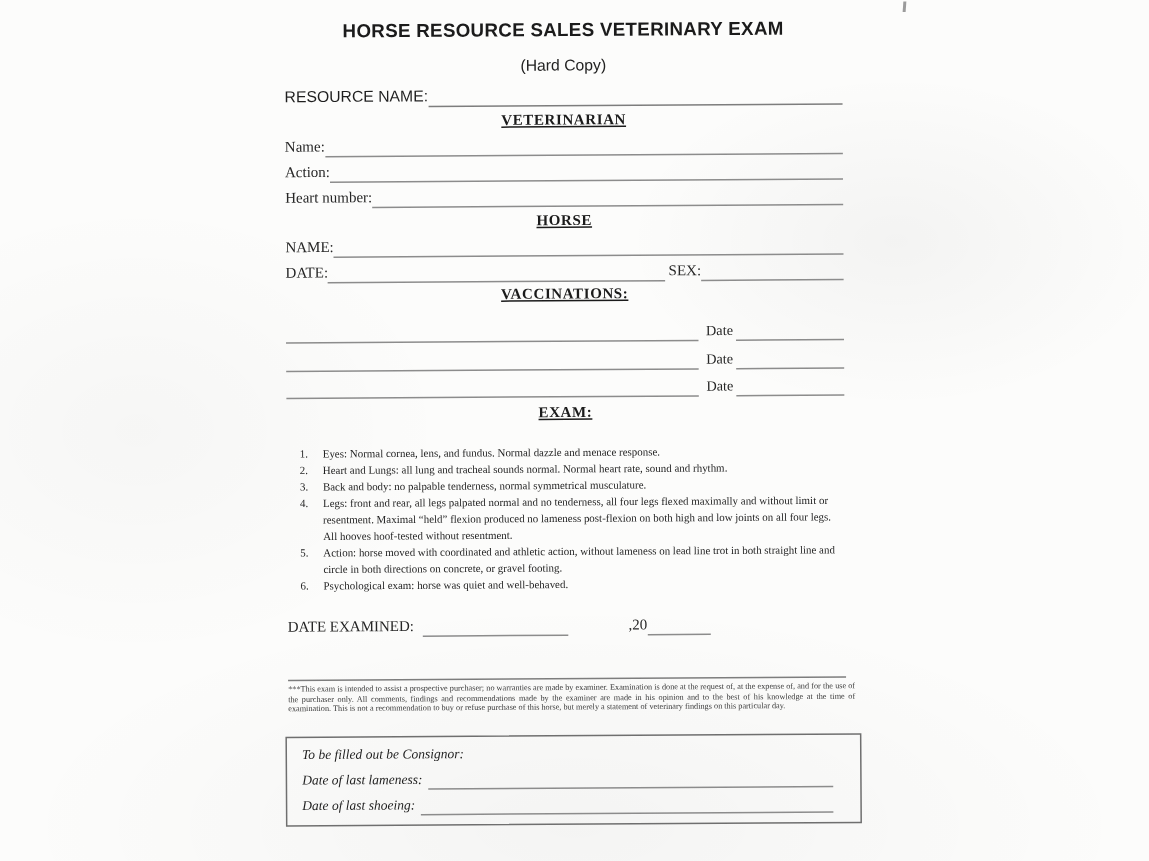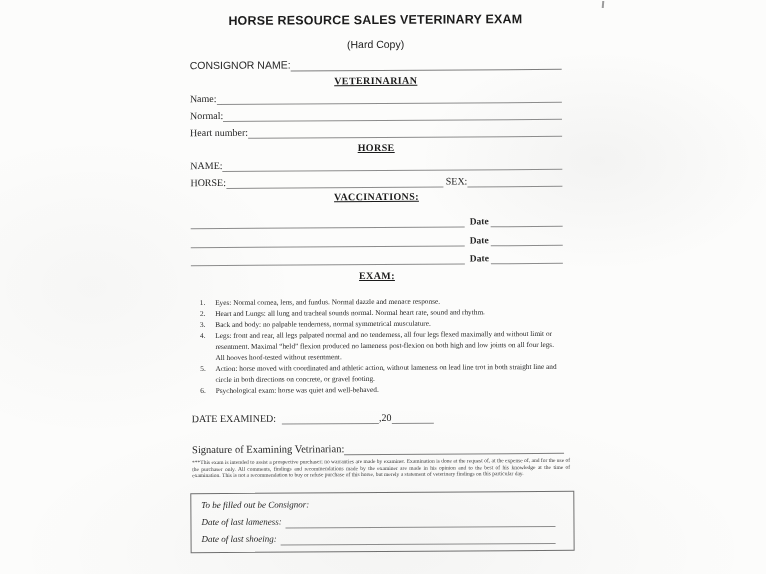--- a/index.html
+++ b/index.html
@@ -35,32 +35,32 @@
   .heading.exam { margin-top:5px; }
 
   .field-row { margin-top:5px; font-size:10px; line-height:12px; }
   .field-row .label { white-space:nowrap; }
   .caps-row { margin-top:5px; font-size:10px; line-height:12px; }
   .sex-label { margin-left:2px; white-space:nowrap;text-align:center; }
   .sex-rule { flex:0 0 95px; }
 
   .vacc-row { font-size:9.5px; line-height:11px; }
   .vacc-row .long { margin-right:5px; }
-  .vacc-row .date-label { white-space:nowrap;font-weight:bold; }
+  .vacc-row .date-label { white-space:nowrap; }
   .vacc-row .short { flex:0 0 72px; margin-left:2px; }
   .vacc-1 { margin-top:14px; }
   .vacc-2 { margin-top:8px; }
   .vacc-3 { margin-top:7px; }
 
   ol.exam-list { margin:14px 0 0 0; padding-left:16px; font-size:7.3px; line-height:11px; color:#1f1f1f; }
   ol.exam-list li { padding-left:8px; }
 
   .date-row { margin-top:16px; font-size:10px; line-height:13px; }
   .date-rule { flex:0 0 97px; }
-  .year-prefix { white-space:nowrap; }
+  .year-prefix { white-space:nowrap;margin-left:40px; }
   .year-rule { flex:0 0 42px; }
   .date-spacer { flex:1 1 auto; }
 
   .sig-row { margin-top:18px; font-size:10.5px; line-height:13px; }
 
   .disclaimer { margin-top:3px; font-size:5.5px; line-height:6.7px; text-align:justify; color:#3a3a3a; width:378px; }
 
   .consignor-box { margin-top:14px; margin-left:-2px; width:384px; border:1px solid #6f6f6f; padding:4px 10px 6px 10px; font-style:italic; font-size:9px; line-height:13px; color:#1f1f1f; }
   .box-row { display:flex; align-items:flex-end; margin-top:4px; }
   .box-row .rule { margin-left:4px; margin-right:8px; height:10px; }
@@ -71,47 +71,47 @@
 
 <div class="sheet">
   <div class="artifact"></div>
 
   <div class="content">
 
     <div class="title">HORSE RESOURCE SALES VETERINARY EXAM</div>
     <div class="subtitle">(Hard Copy)</div>
 
     <div class="row consignor-row">
-      <span class="label">CONSIGNOR NAME:</span>
+      <span class="label">RESOURCE NAME:</span>
       <span class="rule dark"></span>
     </div>
 
     <div class="heading">VETERINARIAN</div>
 
     <div class="row field-row">
       <span class="label">Name:</span>
       <span class="rule"></span>
     </div>
     <div class="row field-row">
-      <span class="label">Normal:</span>
+      <span class="label">Action:</span>
       <span class="rule"></span>
     </div>
     <div class="row field-row">
       <span class="label">Heart number:</span>
       <span class="rule"></span>
     </div>
 
     <div class="heading">HORSE</div>
 
     <div class="row caps-row">
       <span class="label">NAME:</span>
       <span class="rule"></span>
     </div>
     <div class="row caps-row">
-      <span class="label">HORSE:</span>
+      <span class="label">DATE:</span>
       <span class="rule"></span>
       <span class="sex-label">SEX:</span>
       <span class="rule sex-rule"></span>
     </div>
 
     <div class="heading vacc">VACCINATIONS:</div>
 
     <div class="row vacc-row vacc-1">
       <span class="rule long"></span>
       <span class="date-label">Date</span>
@@ -141,21 +141,20 @@
 
     <div class="row date-row">
       <span class="label">DATE EXAMINED:</span>
       <span class="rule date-rule" style="margin-left:6px"></span>
       <span class="year-prefix">,20</span>
       <span class="rule year-rule"></span>
       <span class="date-spacer"></span>
     </div>
 
     <div class="row sig-row">
-      <span class="label">Signature of Examining Vetrinarian:</span>
       <span class="rule dark"></span>
     </div>
 
     <div class="disclaimer">***This exam is intended to assist a prospective purchaser; no warranties are made by examiner. Examination is done at the request of, at the expense of, and for the use of the purchaser only. All comments, findings and recommendations made by the examiner are made in his opinion and to the best of his knowledge at the time of examination. This is not a recommendation to buy or refuse purchase of this horse, but merely a statement of veterinary findings on this particular day.</div>
 
     <div class="consignor-box">
       <div class="box-heading">To be filled out be Consignor:</div>
       <div class="box-row">
         <span class="label">Date of last lameness:</span>
         <span class="rule"></span>

